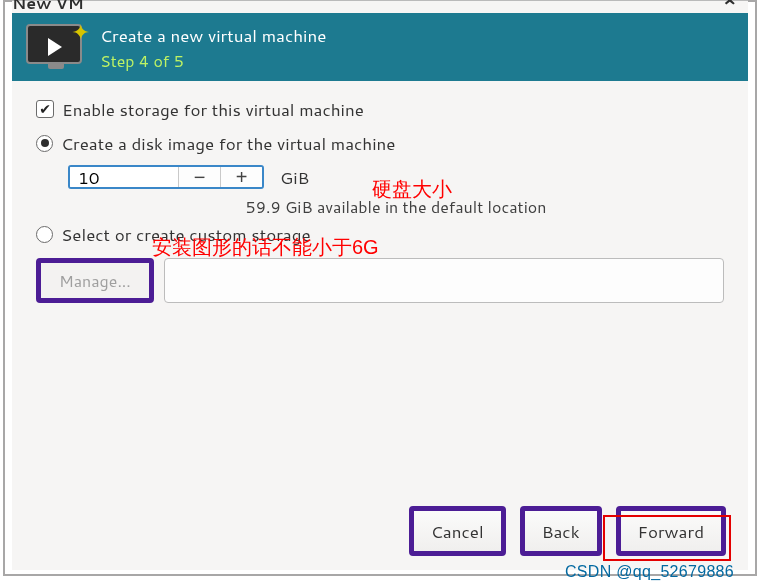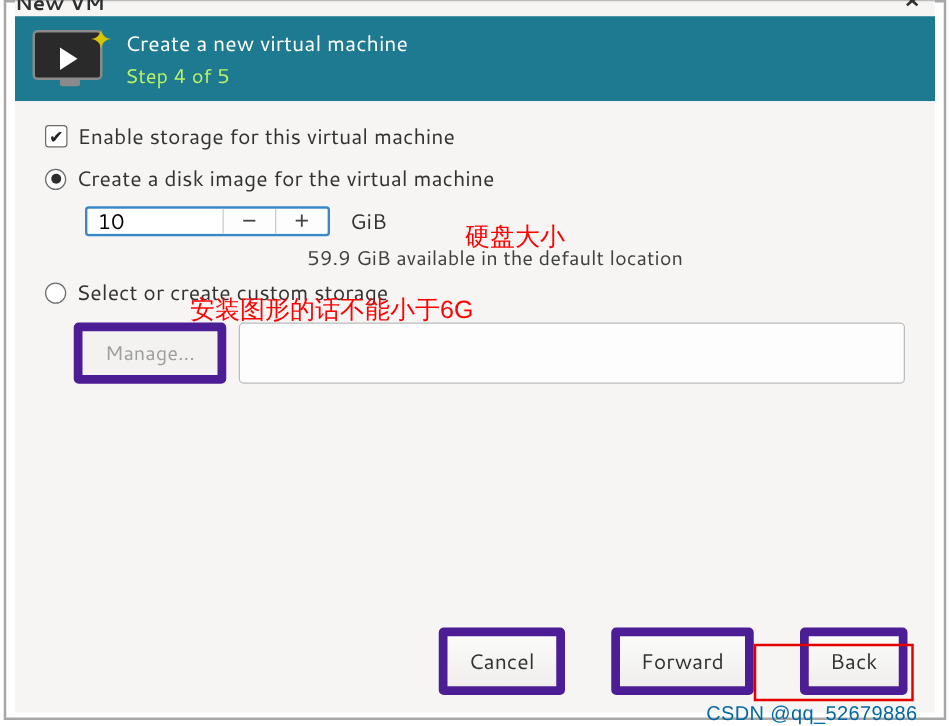--- a/index.html
+++ b/index.html
@@ -184,29 +184,28 @@
       margin-bottom: 4px;
       text-align: center;
     }
     .manage-row {
       display: flex;
       gap: 10px;
       margin-top: 12px;
       margin-left: 0;
     }
     .btn {
-      border: 7px solid #4c1d95;
+      border: 5px solid #4c1d95;
       background: #f8f8f7;
       border-radius: 4px;
       padding: 6px 18px;
       font-size: 16px;
       color: #555;
       cursor: pointer;
       font-family: inherit;
-      margin-left: 23px;
     }
     .btn.disabled {
       color: #9f9f9f;
       background: #f3f2f1;
     }
     .path-input {
       flex: 1;
       border: 1px solid #bcbcbc;
       border-radius: 4px;
       background: #fdfdfd;
@@ -307,22 +306,22 @@
     </div>
 
     <div class="manage-row">
       <button class="btn disabled">Manage...</button>
       <input class="path-input" type="text" value="" style="">
     </div>
   </div>
 
   <div class="footer">
     <button class="btn">Cancel</button>
+    <button class="btn">Back</button>
     <button class="btn">Forward</button>
-    <button class="btn">Back</button>
   </div>
 
   <div class="forward-highlight"></div>
 </div>
 
 <div class="anno anno1">硬盘大小</div>
 <div class="anno anno2">安装图形的话不能小于6G</div>
 <div class="watermark">CSDN @qq_52679886</div>
 
 </body></html>

